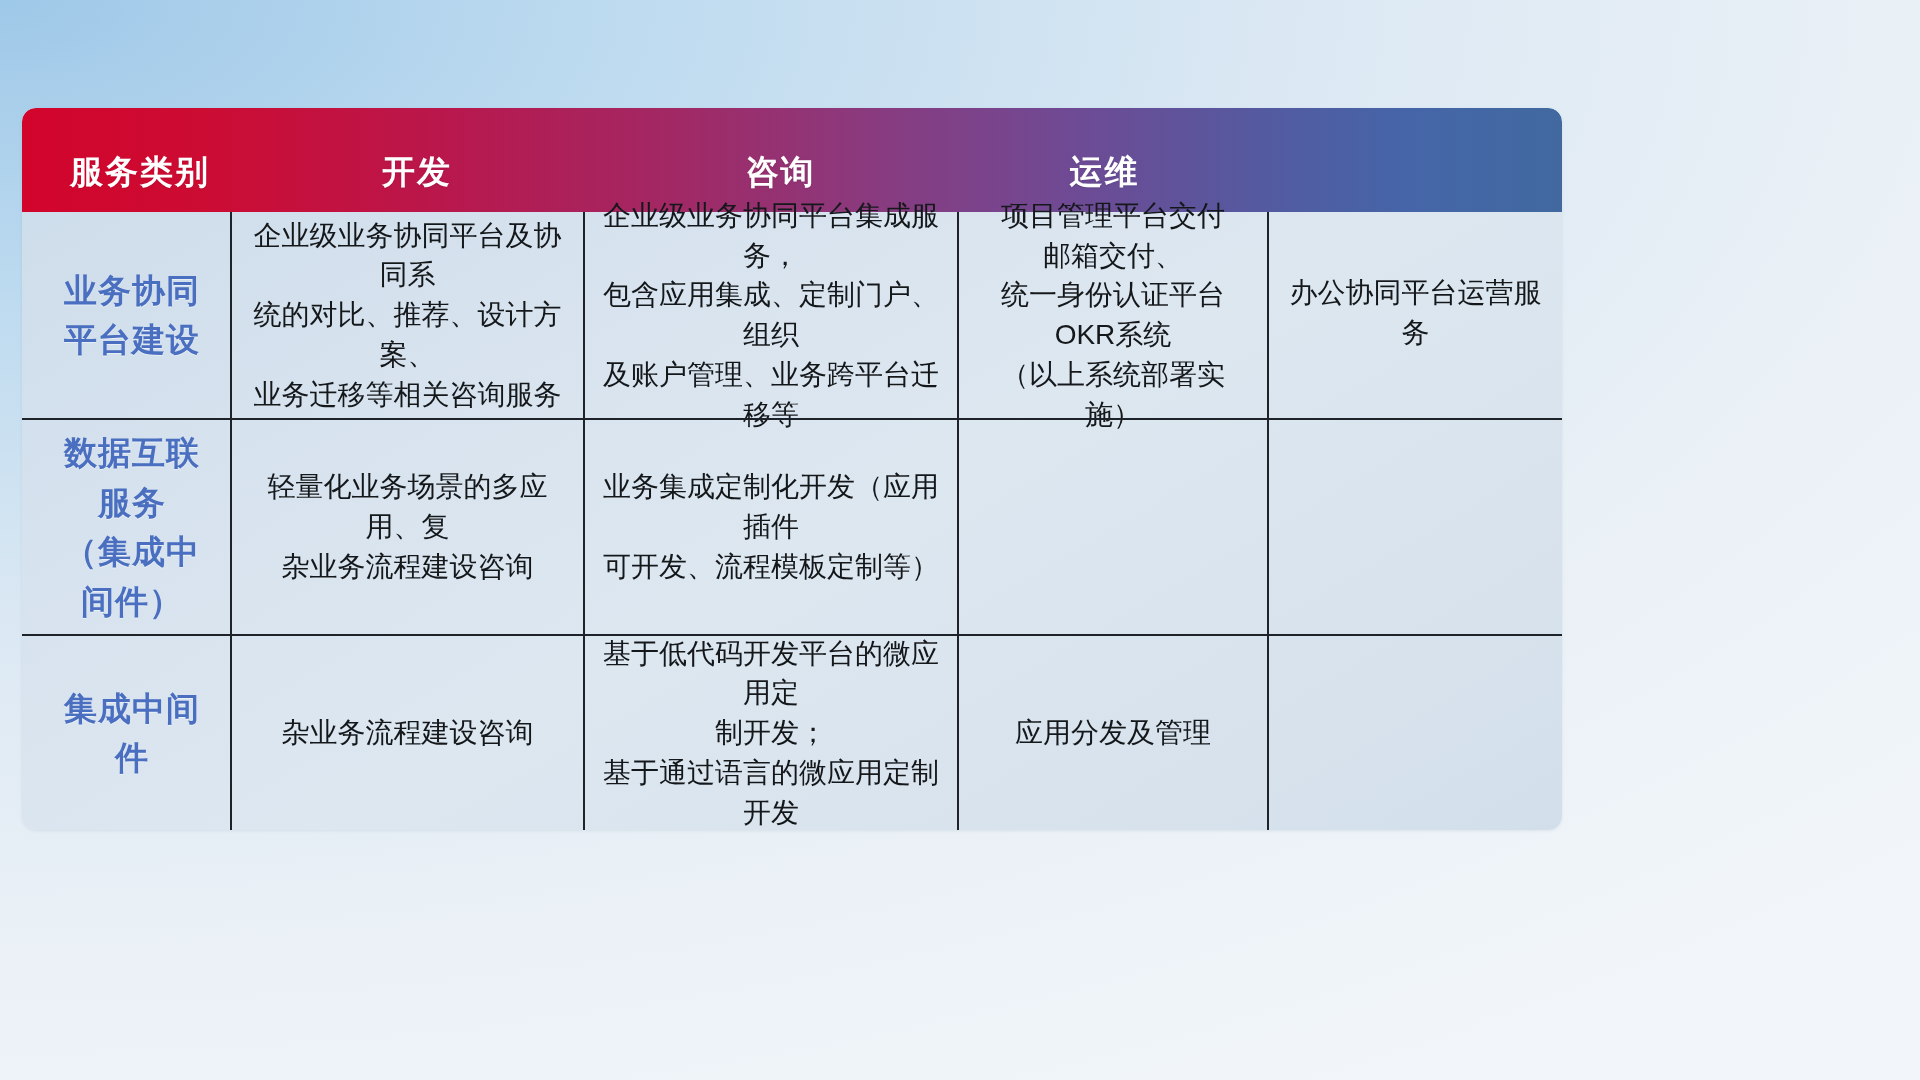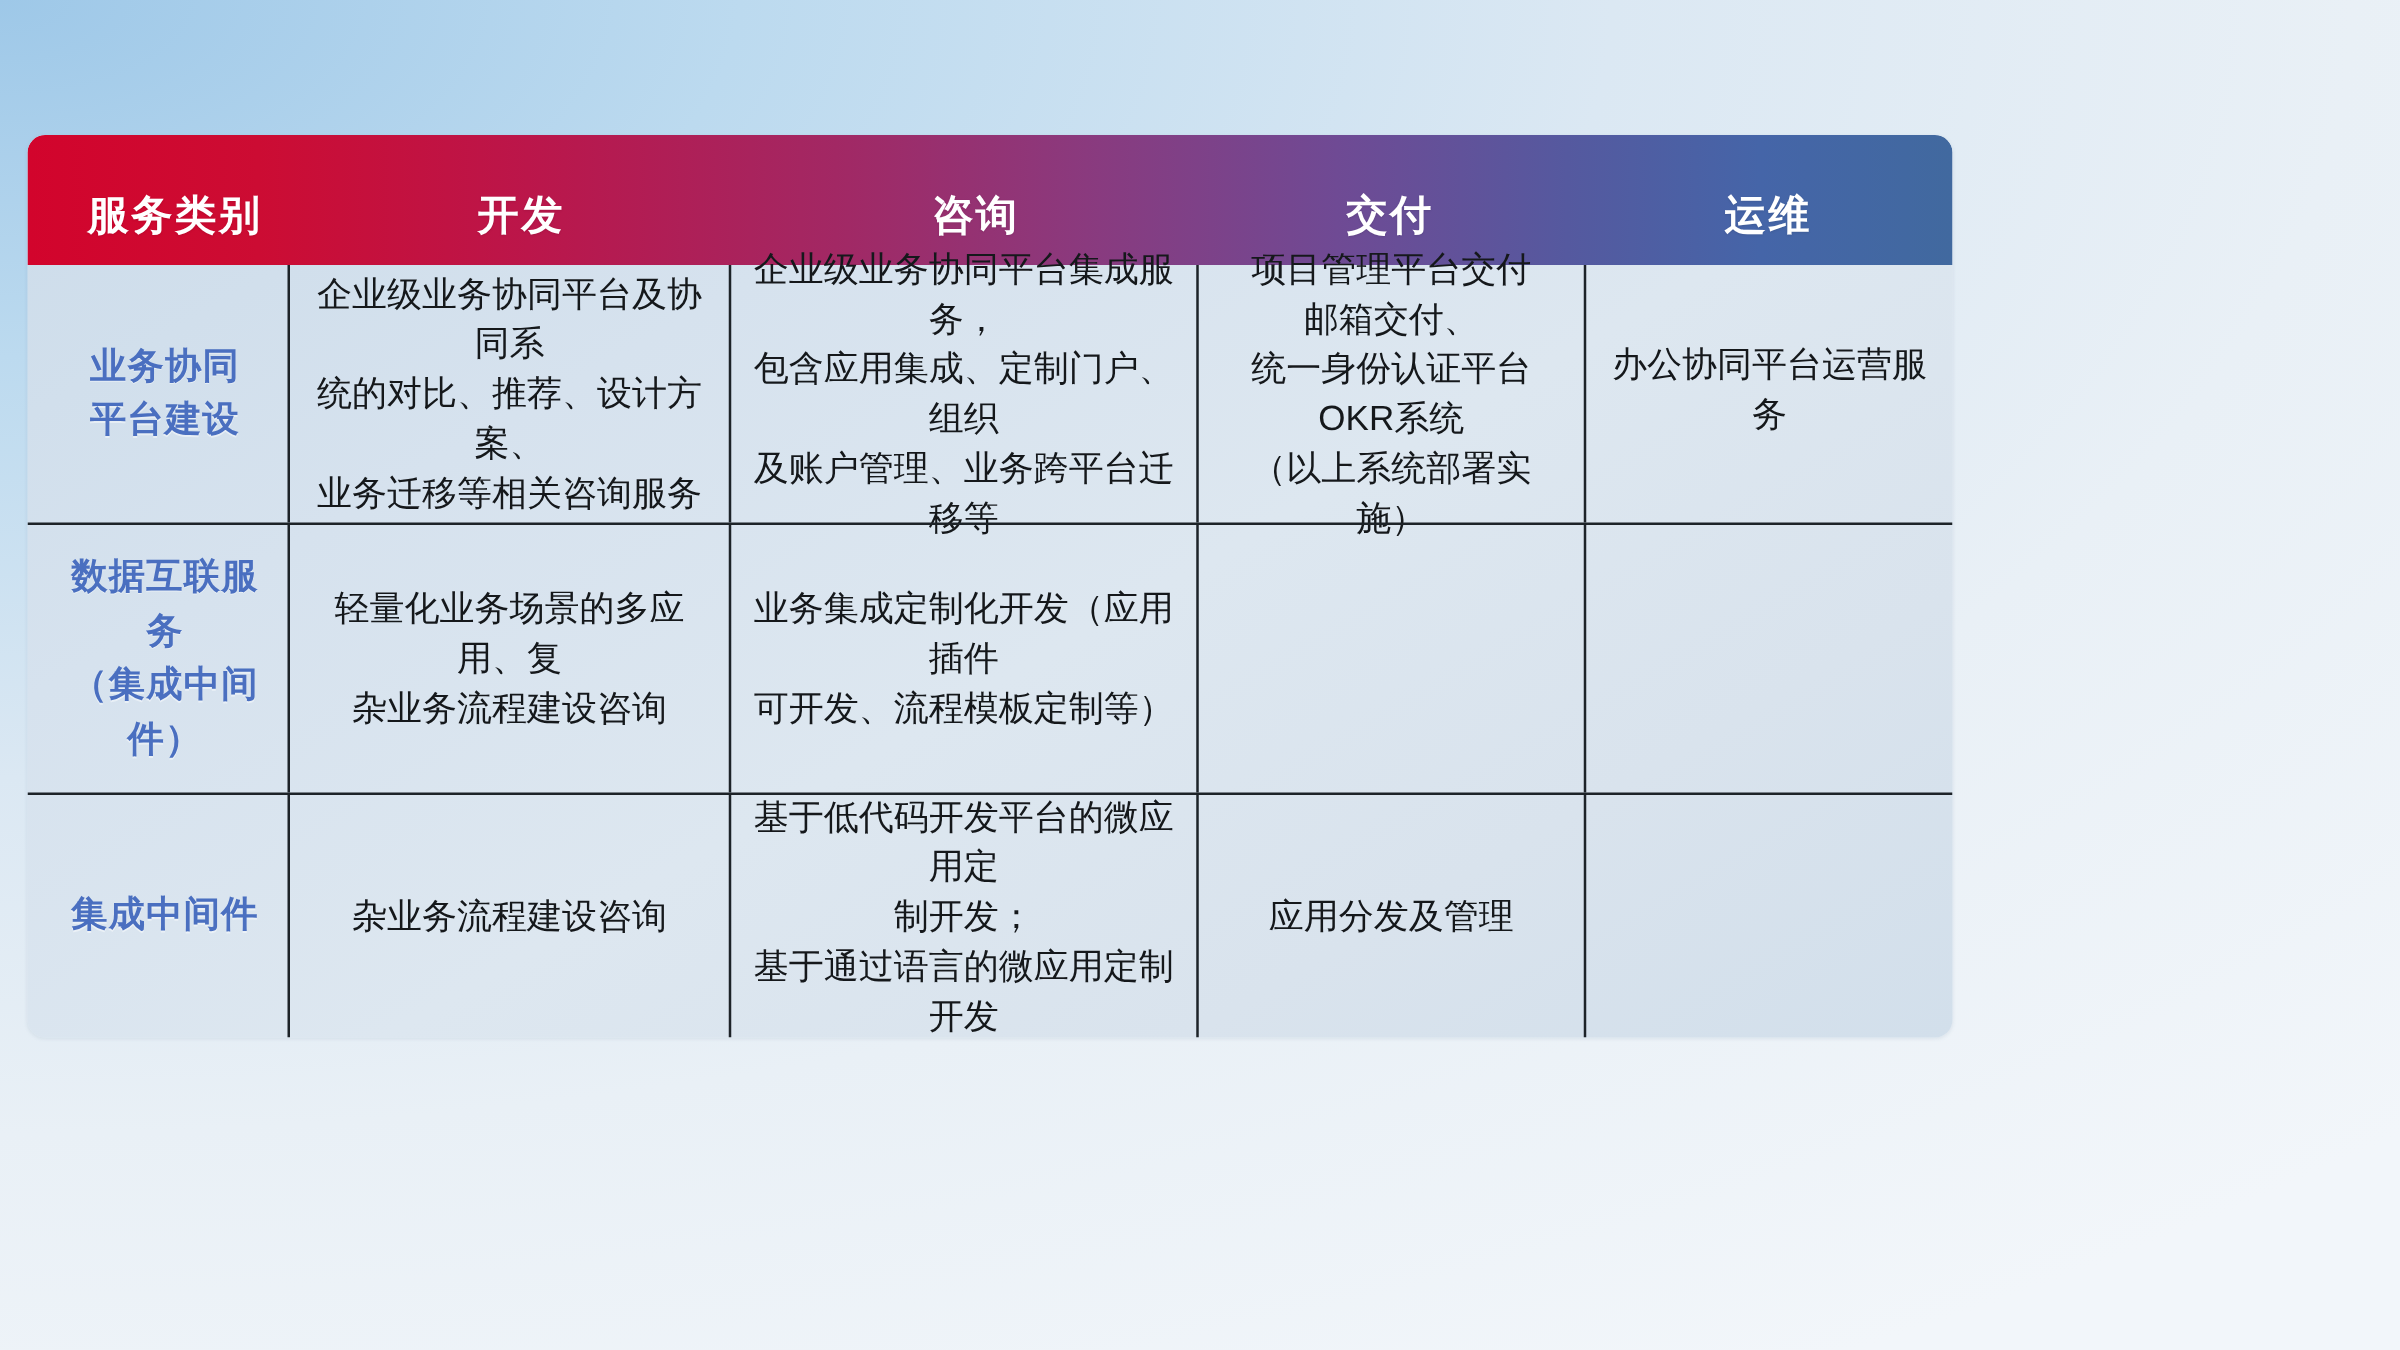--- a/index.html
+++ b/index.html
@@ -62,21 +62,21 @@
     line-height:1.42;
     color:#15181b;
     white-space:pre-line;
     position:relative;
   }
   .tcell.bdr{ border-left:2px solid #1d2328; }
 
   .tcell.label{
     color:#4a6fc0;
     font-weight:700;
-    font-size:29px;
+    font-size:33px;
     letter-spacing:1px;
     line-height:1.5;
     text-shadow:0 1px 0 rgba(255,255,255,.45);
   }
 
   
   .c0{ width:208px; flex:0 0 208px;padding-left:28px; }
   .c1{ width:353px; flex:0 0 353px; }
   .c2{ width:374px; flex:0 0 374px; }
   .c3{ width:310px; flex:0 0 310px; }
@@ -90,21 +90,20 @@
 <body>
 
 <div id="stage">
 
   <div class="table-card">
 
     <div class="thead">
       <div class="th c0">服务类别</div>
       <div class="th c2">开发</div>
       <div class="th c1">咨询</div>
-      <div class="th c3">交付</div>
       <div class="th c4">运维</div>
     </div>
 
     <div class="tbody">
 
       <div class="trow r0">
         <div class="tcell label c0">业务协同
 平台建设</div>
         <div class="tcell bdr c1">企业级业务协同平台及协同系
 统的对比、推荐、设计方案、

